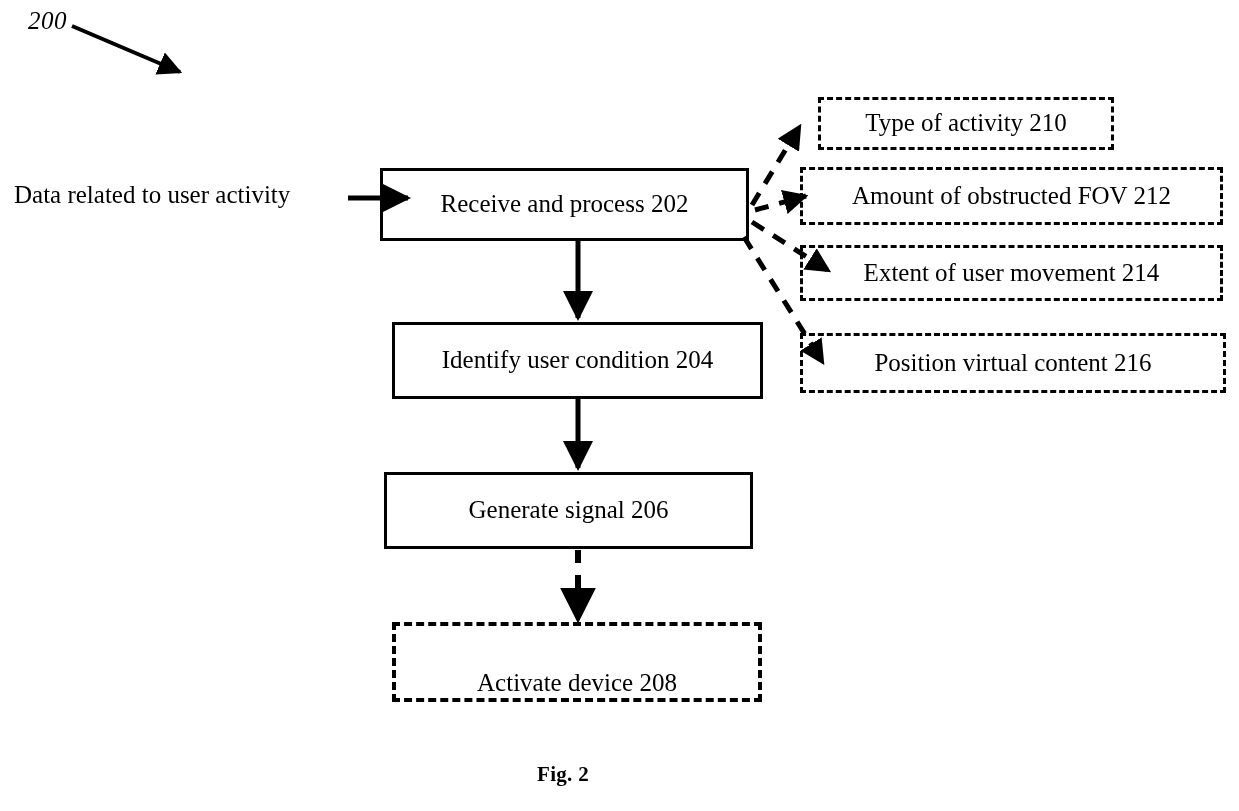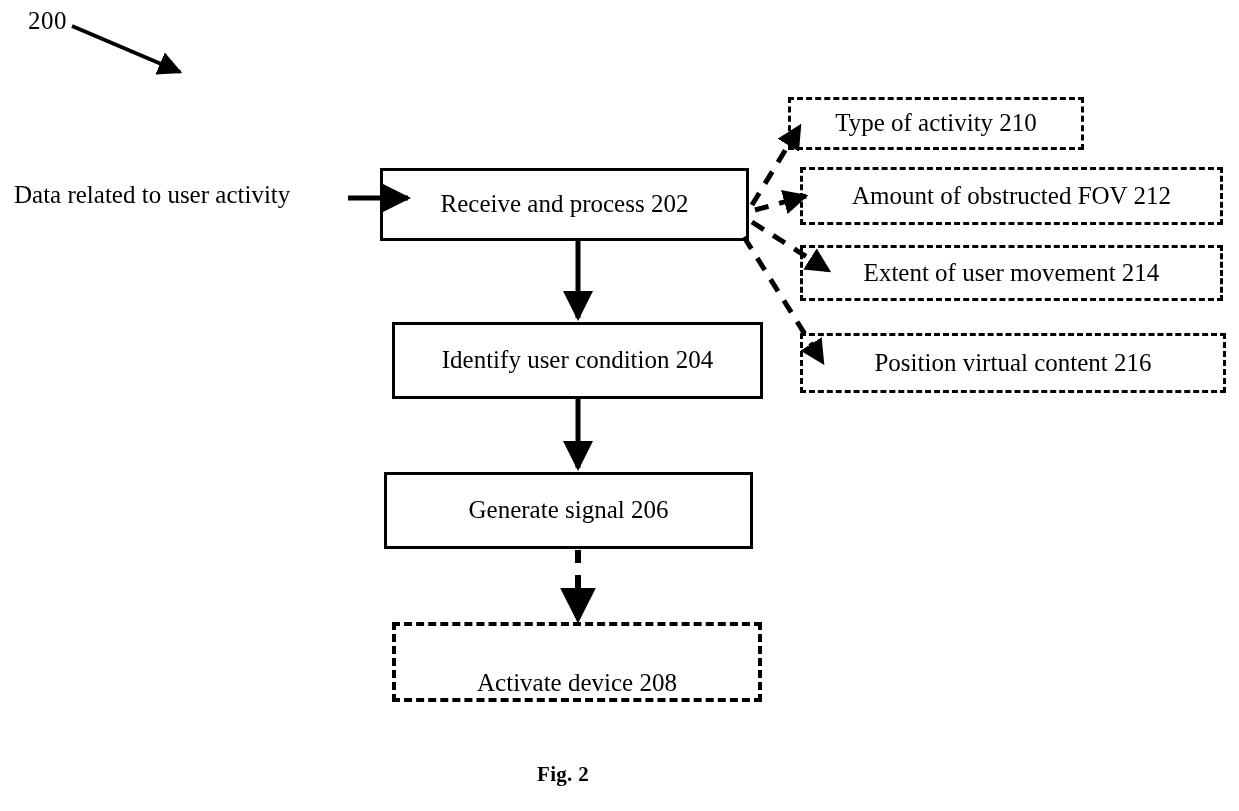--- a/index.html
+++ b/index.html
@@ -19,20 +19,21 @@
 
   
   #ref-200 {
     position: absolute;
     left: 28px;
     top: 8px;
     font-size: 25px;
     line-height: 1;
     letter-spacing: 0.5px;
     white-space: nowrap;
+    font-style: italic;
   }
 
   
   #input-label {
     position: absolute;
     left: 14px;
     top: 182px;
     font-size: 25px;
     line-height: 1;
     white-space: nowrap;
@@ -63,21 +64,21 @@
     border: 3.5px dashed #000000;
   }
 
   
   #box-202 { left: 380px; top: 168px;  width: 369px; height: 73px; }
   #box-204 { left: 392px; top: 322px;  width: 371px; height: 77px; }
   #box-206 { left: 384px; top: 472px;  width: 369px; height: 77px; }
   #box-208 { left: 392px; top: 622px;  width: 370px; height: 80px; align-items: flex-end; }
 
   
-  #box-210 { left: 788px; top: 97px;  width: 296px; height: 53px; text-align: right; }
+  #box-210 { left: 818px; top: 97px;  width: 296px; height: 53px; text-align: right; }
   #box-212 { left: 800px; top: 167px; width: 423px; height: 58px; }
   #box-214 { left: 800px; top: 245px; width: 423px; height: 56px; font-family: Liberation Serif, serif; }
   #box-216 { left: 800px; top: 333px; width: 426px; height: 60px; }
 
   
   #connectors {
     position: absolute;
     left: 0;
     top: 0;
     width: 1239px;

